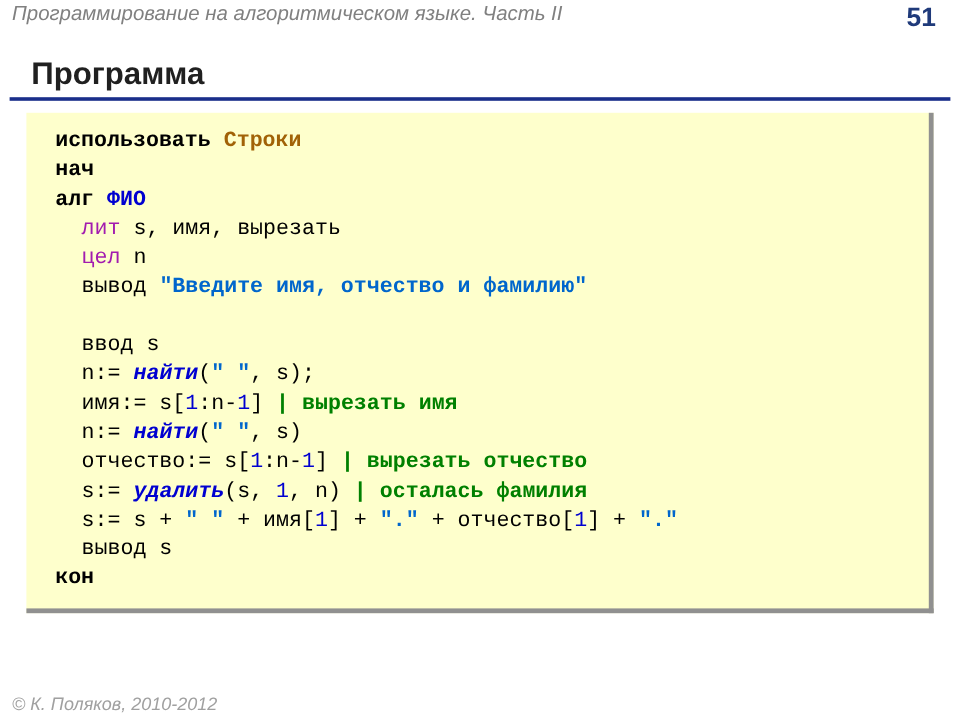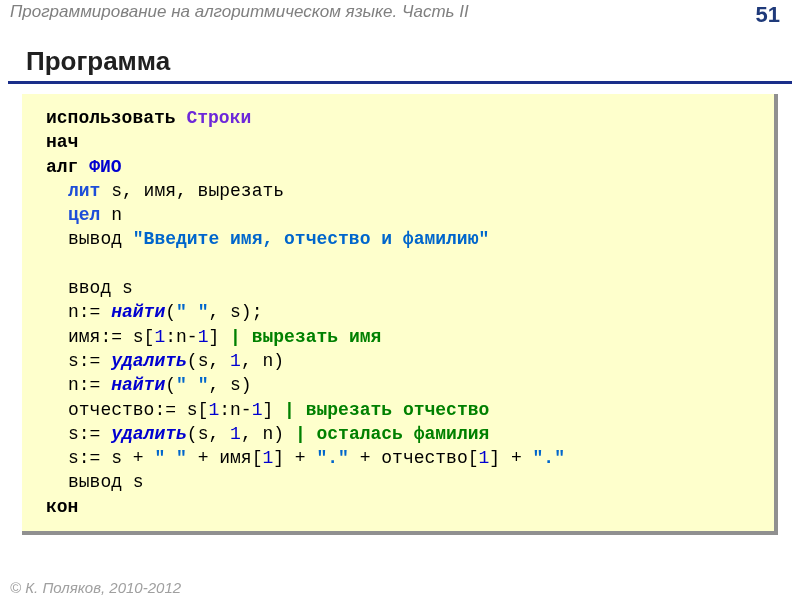--- a/index.html
+++ b/index.html
@@ -40,23 +40,23 @@
     border-right: 4px solid #909090;
     border-bottom: 4px solid #909090;
     padding: 12px 18px 12px 24px;
     font-family: "Courier New", monospace;
     font-size: 18px;
     line-height: 1.35;
     color: #000;
   }
   .ind1 { padding-left: 22px; display: block; }
   .kw-black { color: #000; font-weight: bold; }
-  .kw-green { color: #6d28d9; font-weight: bold; }
+  .kw-green { color: #a16207; font-weight: bold; }
   .kw-blue { color: #0000d0; font-weight: bold; }
-  .kw-red { color: #1d4ed8; font-weight: bold; }
+  .kw-red { color: #a21caf; font-weight: normal; }
   .str { color: #0066cc; font-weight: bold; }
   .fn-blue { color: #0000d0; font-weight: bold; font-style: italic; }
   .num { color: #0000d0; }
   .cmt { color: #008000; font-weight: bold; }
   .footer {
     position: absolute;
     bottom: 4px;
     left: 10px;
     color: #a0a0a0;
     font-style: italic;
@@ -77,21 +77,20 @@
   <div><span class="kw-black">использовать</span> <span class="kw-green">Строки</span></div>
   <div><span class="kw-black">нач</span></div>
   <div><span class="kw-black">алг</span> <span class="kw-blue">ФИО</span></div>
   <div class="ind1"><span class="kw-red">лит</span><span> s, имя, вырезать</span></div>
   <div class="ind1"><span class="kw-red">цел</span><span> n</span></div>
   <div class="ind1"><span>вывод </span><span class="str">"Введите имя, отчество и фамилию"</span></div>
   <div class="ind1">&nbsp;</div>
   <div class="ind1"><span>ввод s</span></div>
   <div class="ind1"><span>n:= </span><span class="fn-blue">найти</span><span>(</span><span class="str">" "</span><span>, s);</span></div>
   <div class="ind1"><span>имя:= s[</span><span class="num">1</span><span>:n-</span><span class="num">1</span><span>]</span><span class="cmt">  | вырезать имя</span></div>
-  <div class="ind1"><span>s:= </span><span class="fn-blue">удалить</span><span>(s, </span><span class="num">1</span><span>, n)</span></div>
   <div class="ind1"><span>n:= </span><span class="fn-blue">найти</span><span>(</span><span class="str">" "</span><span>, s)</span></div>
   <div class="ind1"><span>отчество:= s[</span><span class="num">1</span><span>:n-</span><span class="num">1</span><span>]</span><span class="cmt">   | вырезать отчество</span></div>
   <div class="ind1"><span>s:= </span><span class="fn-blue">удалить</span><span>(s, </span><span class="num">1</span><span>, n)</span><span class="cmt">  | осталась фамилия</span></div>
   <div class="ind1"><span>s:= s + </span><span class="str">" "</span><span> + имя[</span><span class="num">1</span><span>] + </span><span class="str">"."</span><span> + отчество[</span><span class="num">1</span><span>] + </span><span class="str">"."</span></div>
   <div class="ind1"><span>вывод s</span></div>
   <div><span class="kw-black">кон</span></div>
 </div>
 
 <div class="footer">© К. Поляков, 2010-2012</div>
 

